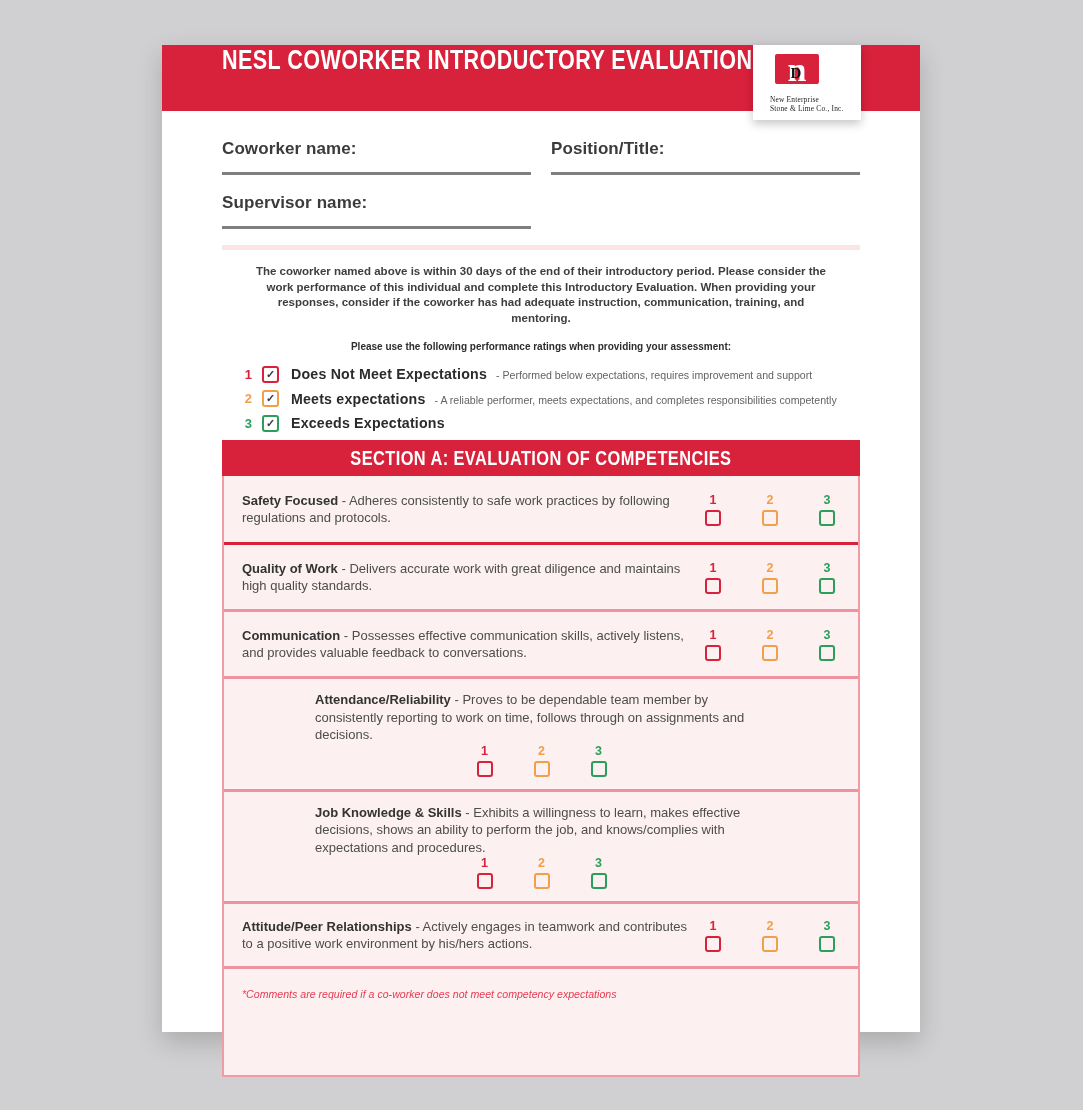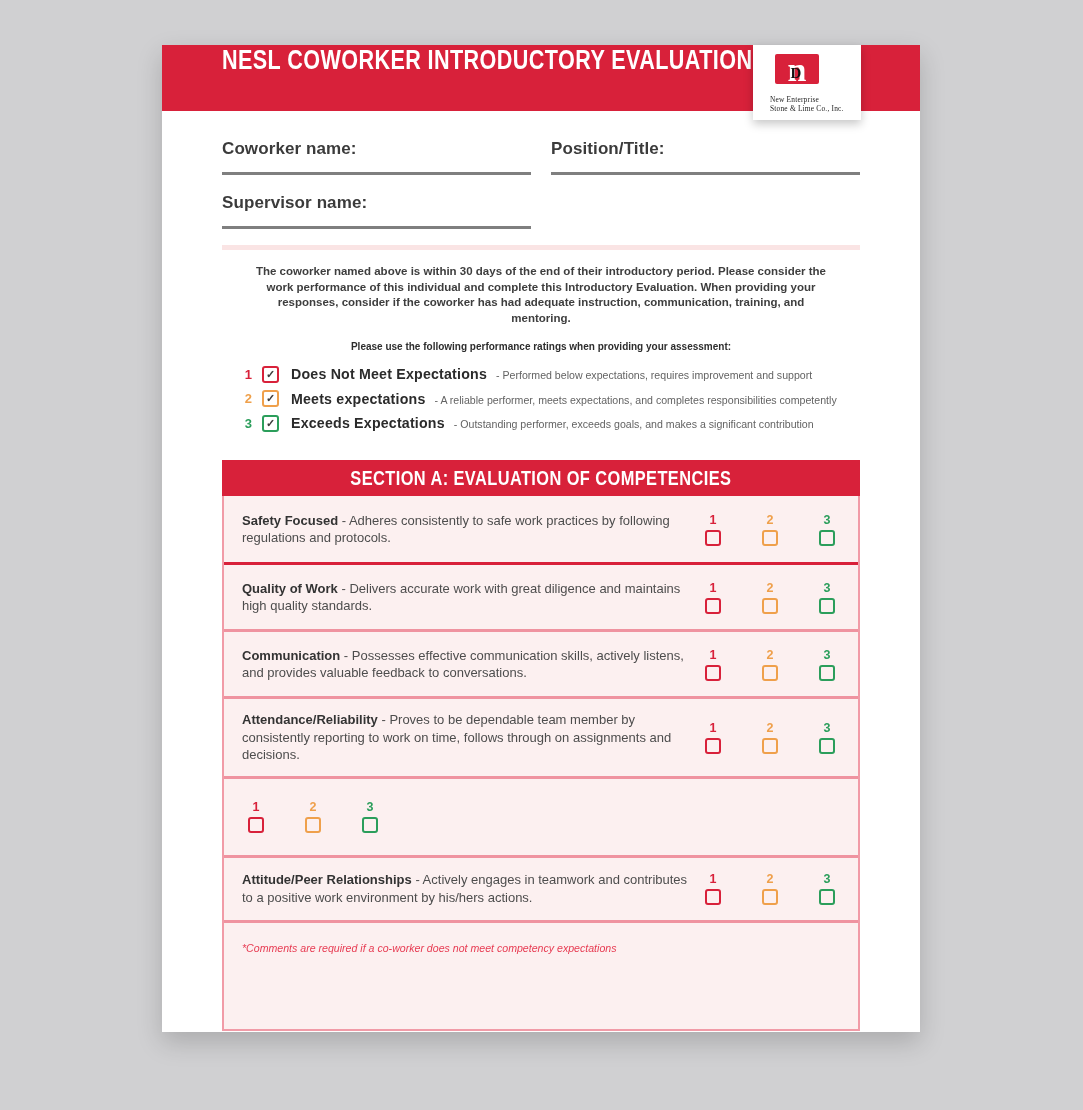--- a/index.html
+++ b/index.html
@@ -106,21 +106,21 @@
   .cbx{
     width:17px;height:17px;margin-left:10px;
     border:2px solid #999;border-radius:3px;
     display:flex;align-items:center;justify-content:center;
     background:#fff;flex:0 0 auto;
   }
   .cbx .check{font-size:11px;font-weight:bold;color:#3f3f3f;line-height:1;}
   .legend-title{margin-left:12px;font-size:14.2px;font-weight:600;color:#2b2b2b;letter-spacing:0.2px;white-space:nowrap;}
   .legend-desc{margin-left:9px;font-size:10.6px;color:#636363;padding-top:2px;white-space:nowrap;}
   
-  .sec-table{margin-top:28px;border-radius:10px;}
+  .sec-table{margin-top:8px;border-radius:10px;}
   .sec-header{
     height:36px;background:var(--accent);
     display:flex;align-items:center;justify-content:center;
   }
   .sec-header-title{
     color:#fff;font-size:19.5px;font-weight:bold;letter-spacing:0.5px;
     display:inline-block;transform:scaleX(0.84);transform-origin:center;
     white-space:nowrap;
   }
   .sec-body{
@@ -154,21 +154,21 @@
     background:var(--row-bg);
     min-height:106px;
     padding:15px 18px;
     display:block;
   }
   .comments-label{font-size:13px;font-weight:bold;color:#333;}
   .comments-note{
     margin-top:4px;
     font-size:10.6px;font-style:italic;color:#e73b52;
   }
-  .h68{min-height:69px;}.h66{min-height:67px;}.h78{min-height:79px;}.h64{min-height:65px;}
+  .h68{min-height:69px;}.h66{min-height:67px;}.h78{min-height:79px;flex-direction:column;}.h64{min-height:65px;}
 </style>
 </head>
 <body>
 
 <div class="page">
 
   <div class="hdr">
     <span class="hdr-title">NESL COWORKER INTRODUCTORY EVALUATION</span>
   </div>
 
@@ -225,21 +225,20 @@
         <span class="legend-title">Meets expectations</span>
         <span class="legend-desc">-  A reliable performer, meets expectations, and completes responsibilities competently</span>
       </div>
 
       <div class="legend-row">
         <span class="legend-num" style="color: rgb(43, 158, 91);">3</span>
         <span class="cbx" style="border-color: rgb(43, 158, 91);">
           <span class="check">✓</span>
         </span>
         <span class="legend-title">Exceeds Expectations</span>
-        <span class="legend-desc">-  Outstanding performer, exceeds goals, and makes a significant contribution</span>
       </div>
 
     </div>
 
     <div class="sec-table">
       <div class="sec-header">
         <span class="sec-header-title">SECTION A: EVALUATION OF COMPETENCIES</span>
       </div>
       <div class="sec-body">
 
@@ -321,20 +320,24 @@
                 <span class="rating-box" style="border-color: rgb(239, 160, 75);"></span>
               </div>
               <div class="rating-col">
                 <span class="rating-num" style="color: rgb(43, 158, 91);">3</span>
                 <span class="rating-box" style="border-color: rgb(43, 158, 91);"></span>
               </div>
             </div>
         </div>
 
         <div class="comp-row h78">
+          <div class="comp-text">
+            <span class="comp-title">Job Knowledge &amp; Skills</span>
+            <span>- Exhibits a willingness to learn, makes effective decisions, shows an ability to perform the job, and knows/complies with expectations and procedures.</span>
+          </div>
           <div class="rating-cluster">
               <div class="rating-col">
                 <span class="rating-num" style="color: rgb(216, 33, 58);">1</span>
                 <span class="rating-box" style="border-color: rgb(216, 33, 58);"></span>
               </div>
               <div class="rating-col">
                 <span class="rating-num" style="color: rgb(239, 160, 75);">2</span>
                 <span class="rating-box" style="border-color: rgb(239, 160, 75);"></span>
               </div>
               <div class="rating-col">

